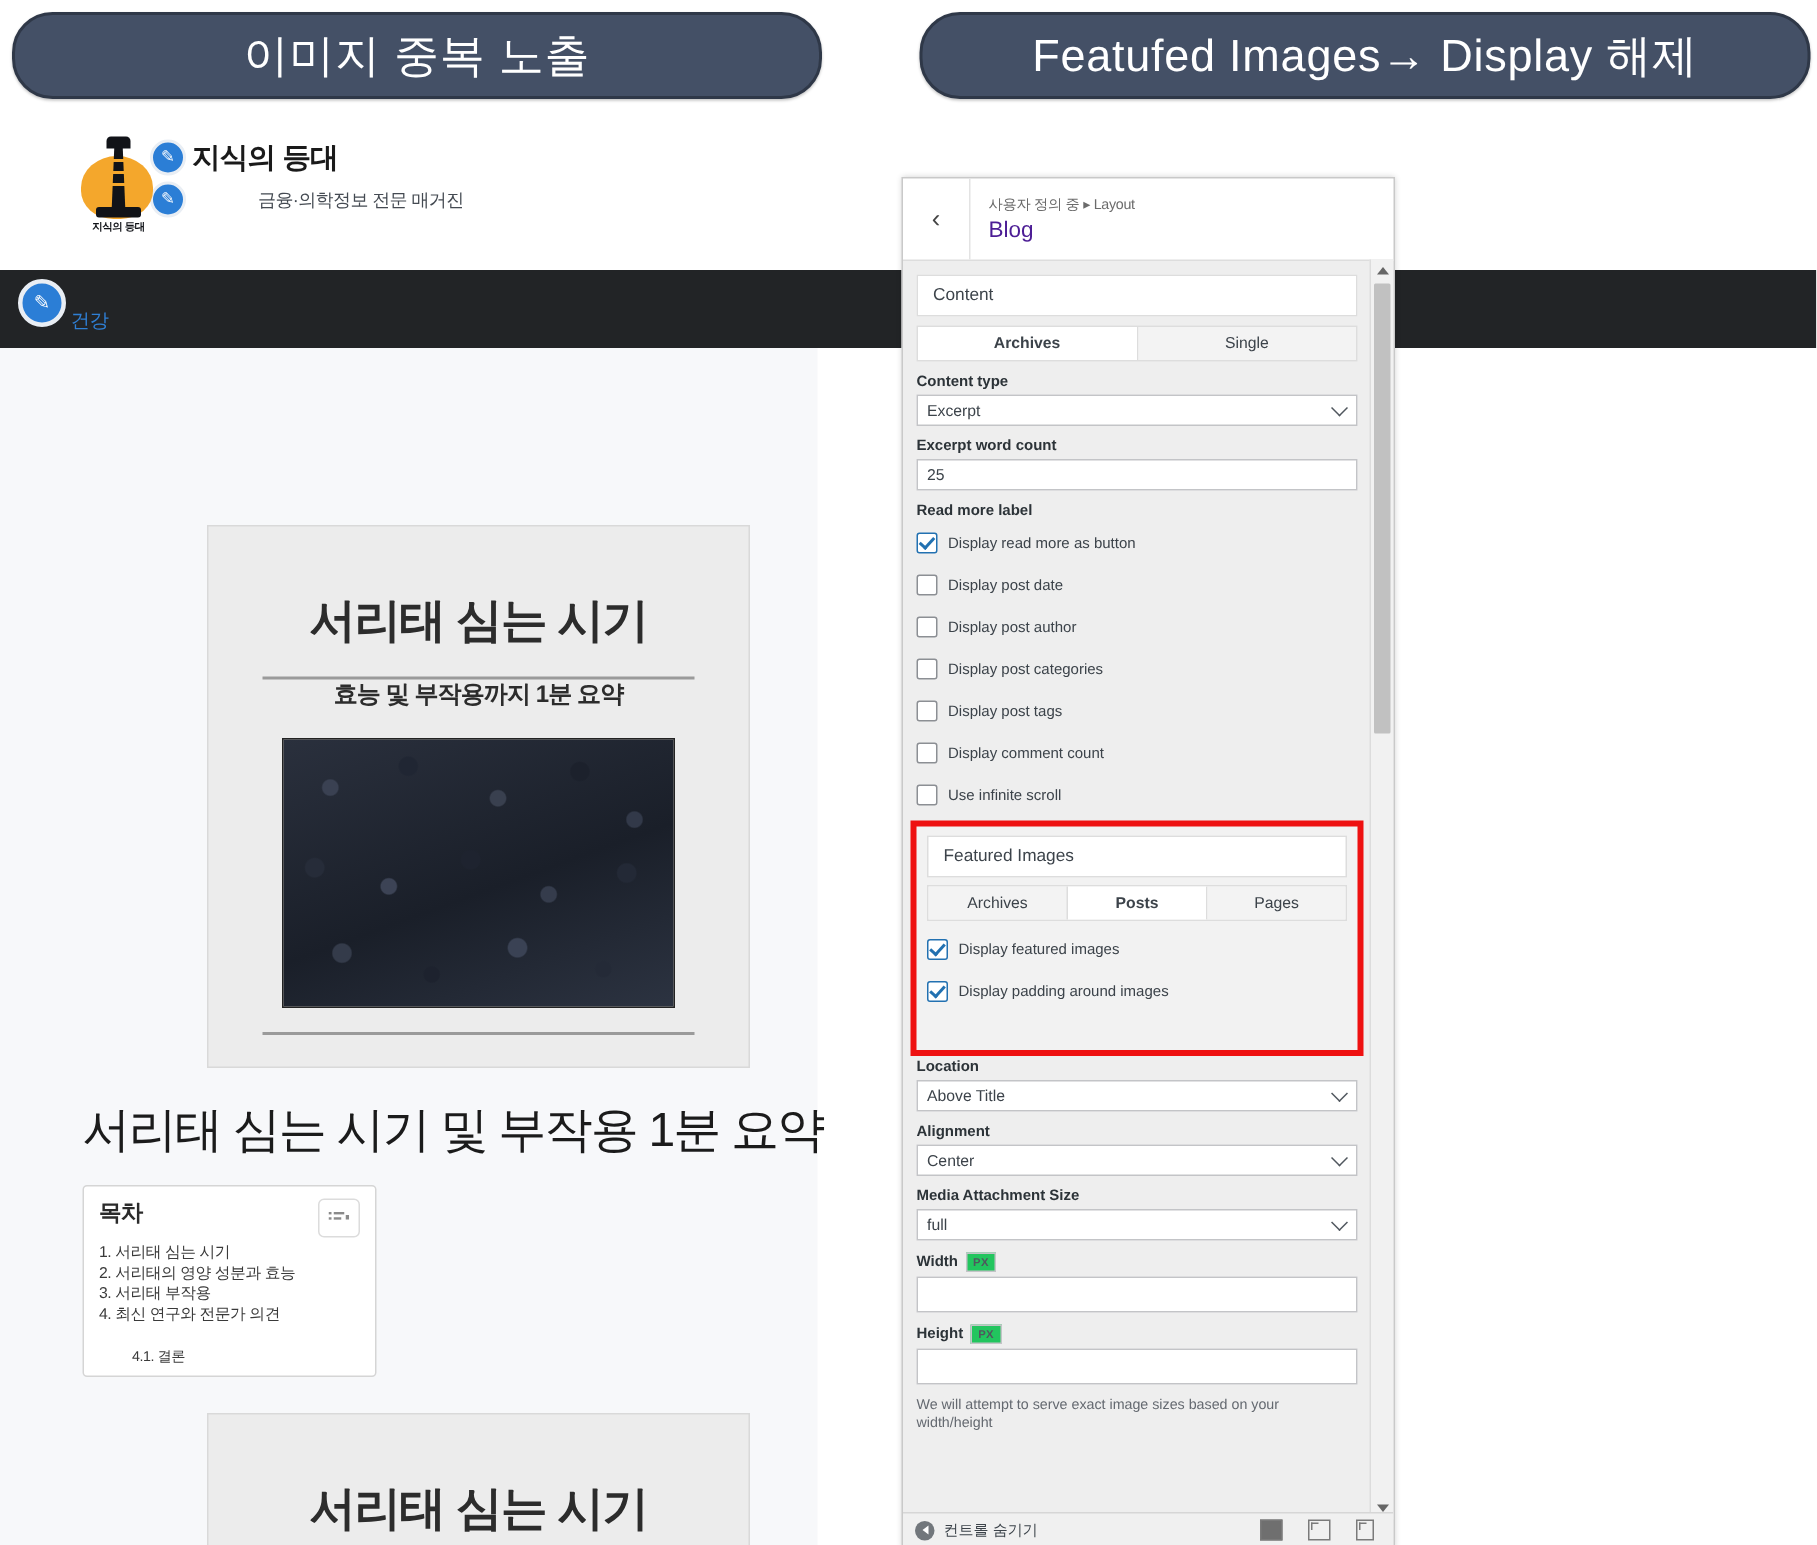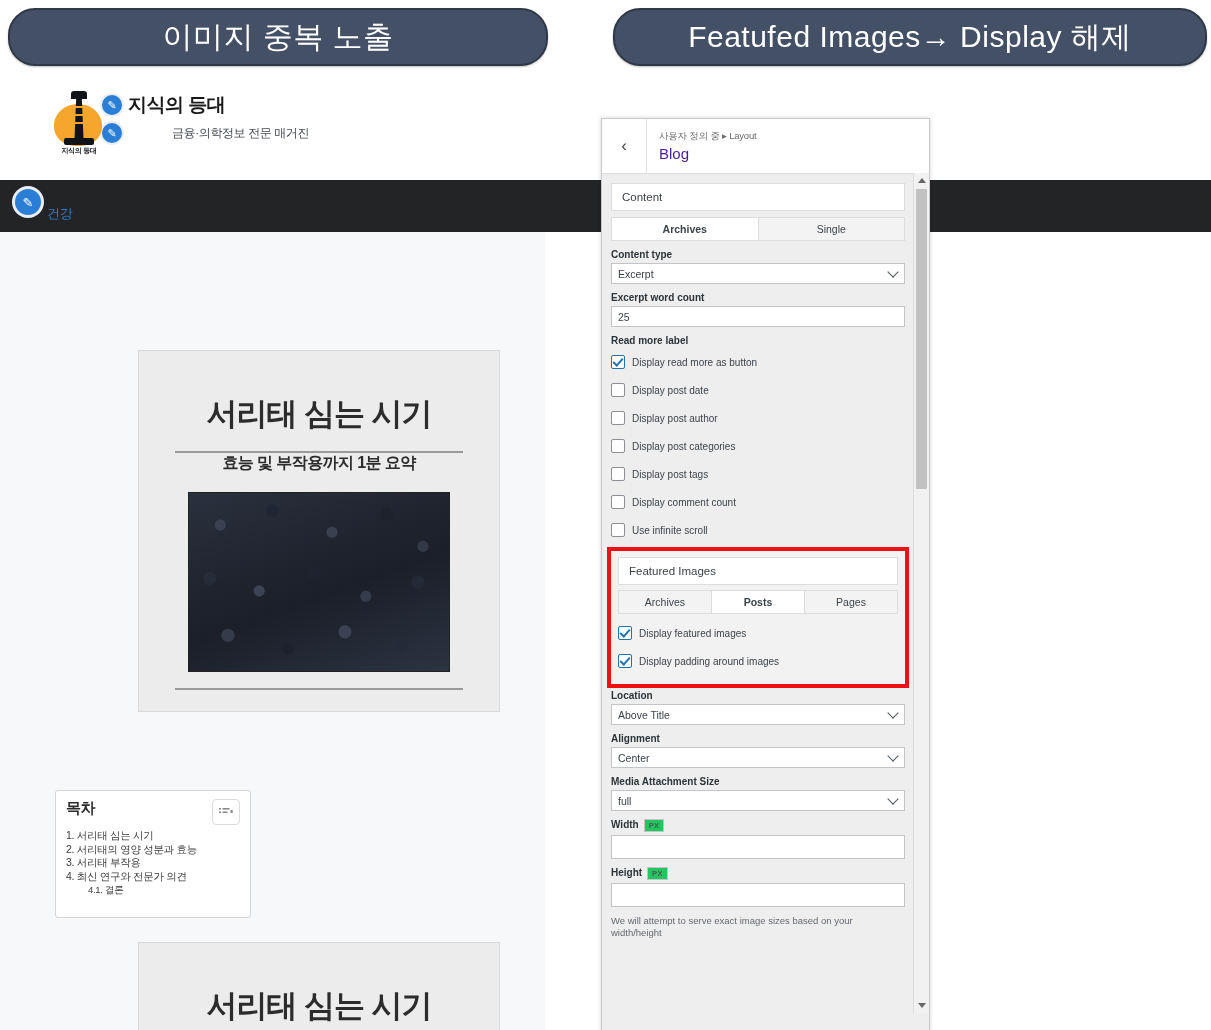--- a/index.html
+++ b/index.html
@@ -159,21 +159,21 @@
   .toc-title{font-size:15px;font-weight:bold;color:#2b2b2b;letter-spacing:-0.5px;}
   .toc-btn{
     width:26px;height:24px;border:1px solid #dcdcdc;border-radius:4px;
     display:flex;align-items:center;justify-content:center;
     background:#fff;
   }
   .toc-list{margin:4px 0 0 0;padding:0;list-style:none;}
   .toc-list li{
     font-size:10.5px;color:#3a3a3a;line-height:13.5px;letter-spacing:-0.3px;
   }
-  .toc-list li.sub{padding-left:22px;font-size:9.5px;}
+  .toc-list li.sub{padding-left:22px;font-size:9.5px;margin-top:15px;}
 
   
   .customizer{
     position:absolute;left:601px;top:118px;width:327px;height:912px;
     background:#eeeeee;
     border:1px solid #c9c9c9;
     box-shadow:0 0 4px rgba(0,0,0,.18);
     overflow:hidden;
     font-size:11px;color:#3c434a;
   }
@@ -236,21 +236,21 @@
   .cz-box.checked:after{
     content:"";position:absolute;left:3px;top:0px;
     width:4px;height:8px;border-right:2px solid #2271b1;border-bottom:2px solid #2271b1;
     transform:rotate(42deg);
   }
   .cz-check-label{font-size:10px;color:#3c434a;}
 
   
   .cz-highlight{
     border:4px solid #ee1111;
-    padding:6px 7px 8px;
+    padding:6px 7px 24px;
     margin:4px -4px 2px;
     background:#f2f2f2;
   }
   .cz-highlight .cz-section{margin-bottom:5px;}
   .cz-highlight .cz-tabs{margin-bottom:6px;}
 
   .px-badge{
     display:inline-block;border:1px solid #c3c4c7;background:#22c55e;
     font-size:7.5px;padding:1px 4px;margin-left:5px;color:#50575e;
     vertical-align:middle;letter-spacing:.3px;
@@ -352,20 +352,21 @@
   <div class="site-body">
 
     <div class="img-card" id="img-card-top">
       <div class="img-card-title">서리태 심는 시기</div>
       <div class="img-card-rule"></div>
       <div class="img-card-sub">효능 및 부작용까지 1분 요약</div>
       <div class="beans"></div>
       <div class="card-bottom-rule"></div>
     </div>
 
+    <div class="post-title">서리태 심는 시기 및 부작용 1분 요약</div>
 
     <div class="toc">
       <div class="toc-head">
         <span class="toc-title">목차</span>
         <span class="toc-btn">
           <svg width="14" height="10" viewBox="0 0 14 10">
             <rect x="0" y="1" width="2" height="1.6" fill="#8a8a8a"></rect>
             <rect x="3.5" y="1" width="7" height="1.6" fill="#8a8a8a"></rect>
             <rect x="0" y="4.5" width="2" height="1.6" fill="#8a8a8a"></rect>
             <rect x="3.5" y="4.5" width="5" height="1.6" fill="#8a8a8a"></rect>
@@ -509,14 +510,27 @@
   <div class="cz-scrollbar">
     <div class="cz-sb-up">
         <span class="cz-arrow-up"></span>
       </div>
     <div class="cz-sb-thumb"></div>
     <div class="cz-sb-down" style="position:absolute;bottom:0;">
         <span class="cz-arrow-down"></span>
       </div>
   </div>
 
+  <div class="cz-footer">
+    <div class="cz-hide">
+      <span class="cz-hide-icon">
+          <i></i>
+        </span>
+      <span>컨트롤 숨기기</span>
+    </div>
+    <div class="cz-devices">
+      <span class="dev desktop"></span>
+      <span class="dev tablet"></span>
+      <span class="dev mobile"></span>
+    </div>
+  </div>
 
 </div>
 
 </body></html>

